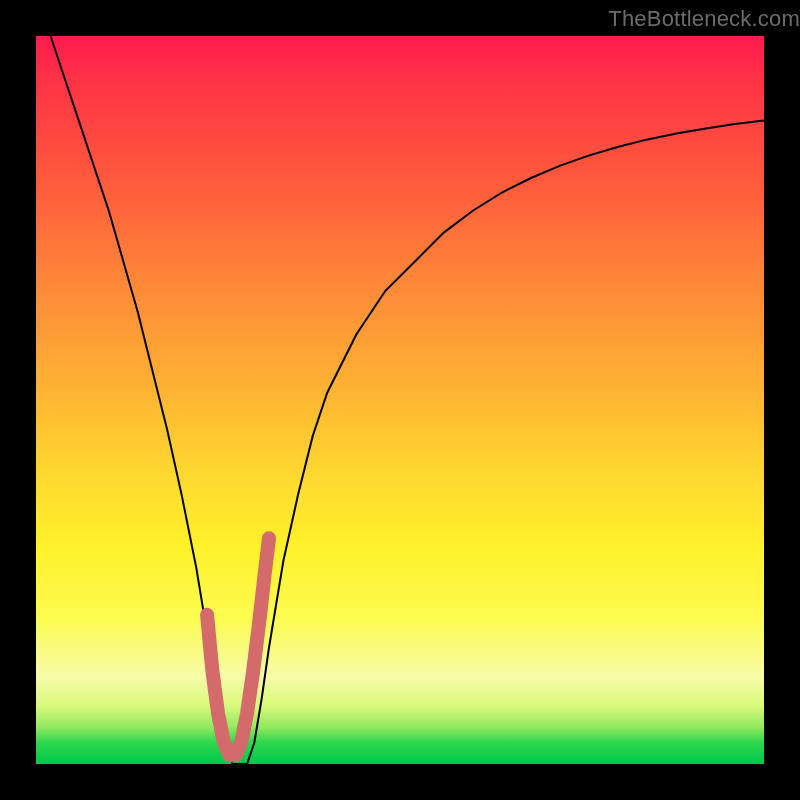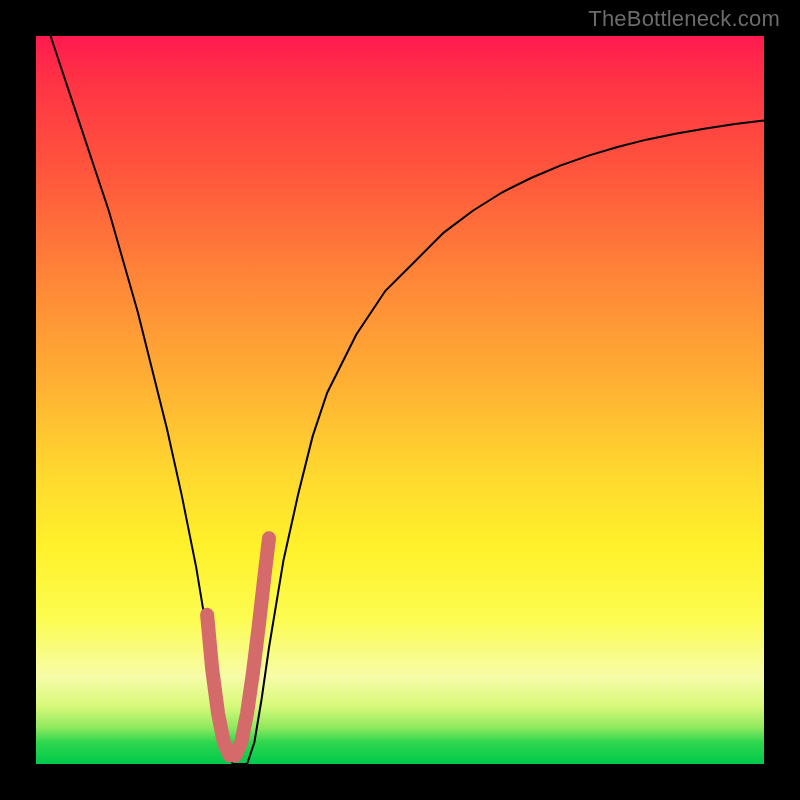--- a/index.html
+++ b/index.html
@@ -39,21 +39,21 @@
       #f7fca8 88%,
       #d8f97a 92%,
       #8fe95f 95%,
       #2fd74e 97%,
       #00c94a 100%
     );
   }
   .watermark {
     position: absolute;
     top: 6px;
-    right: 20px;
+    right: 0;
     color: #6b6b6b;
     font-size: 22px;
     letter-spacing: 0.2px;
     user-select: none;
   }
   svg.curve {
     position: absolute;
     left: 0;
     top: 0;
     width: 728px;

